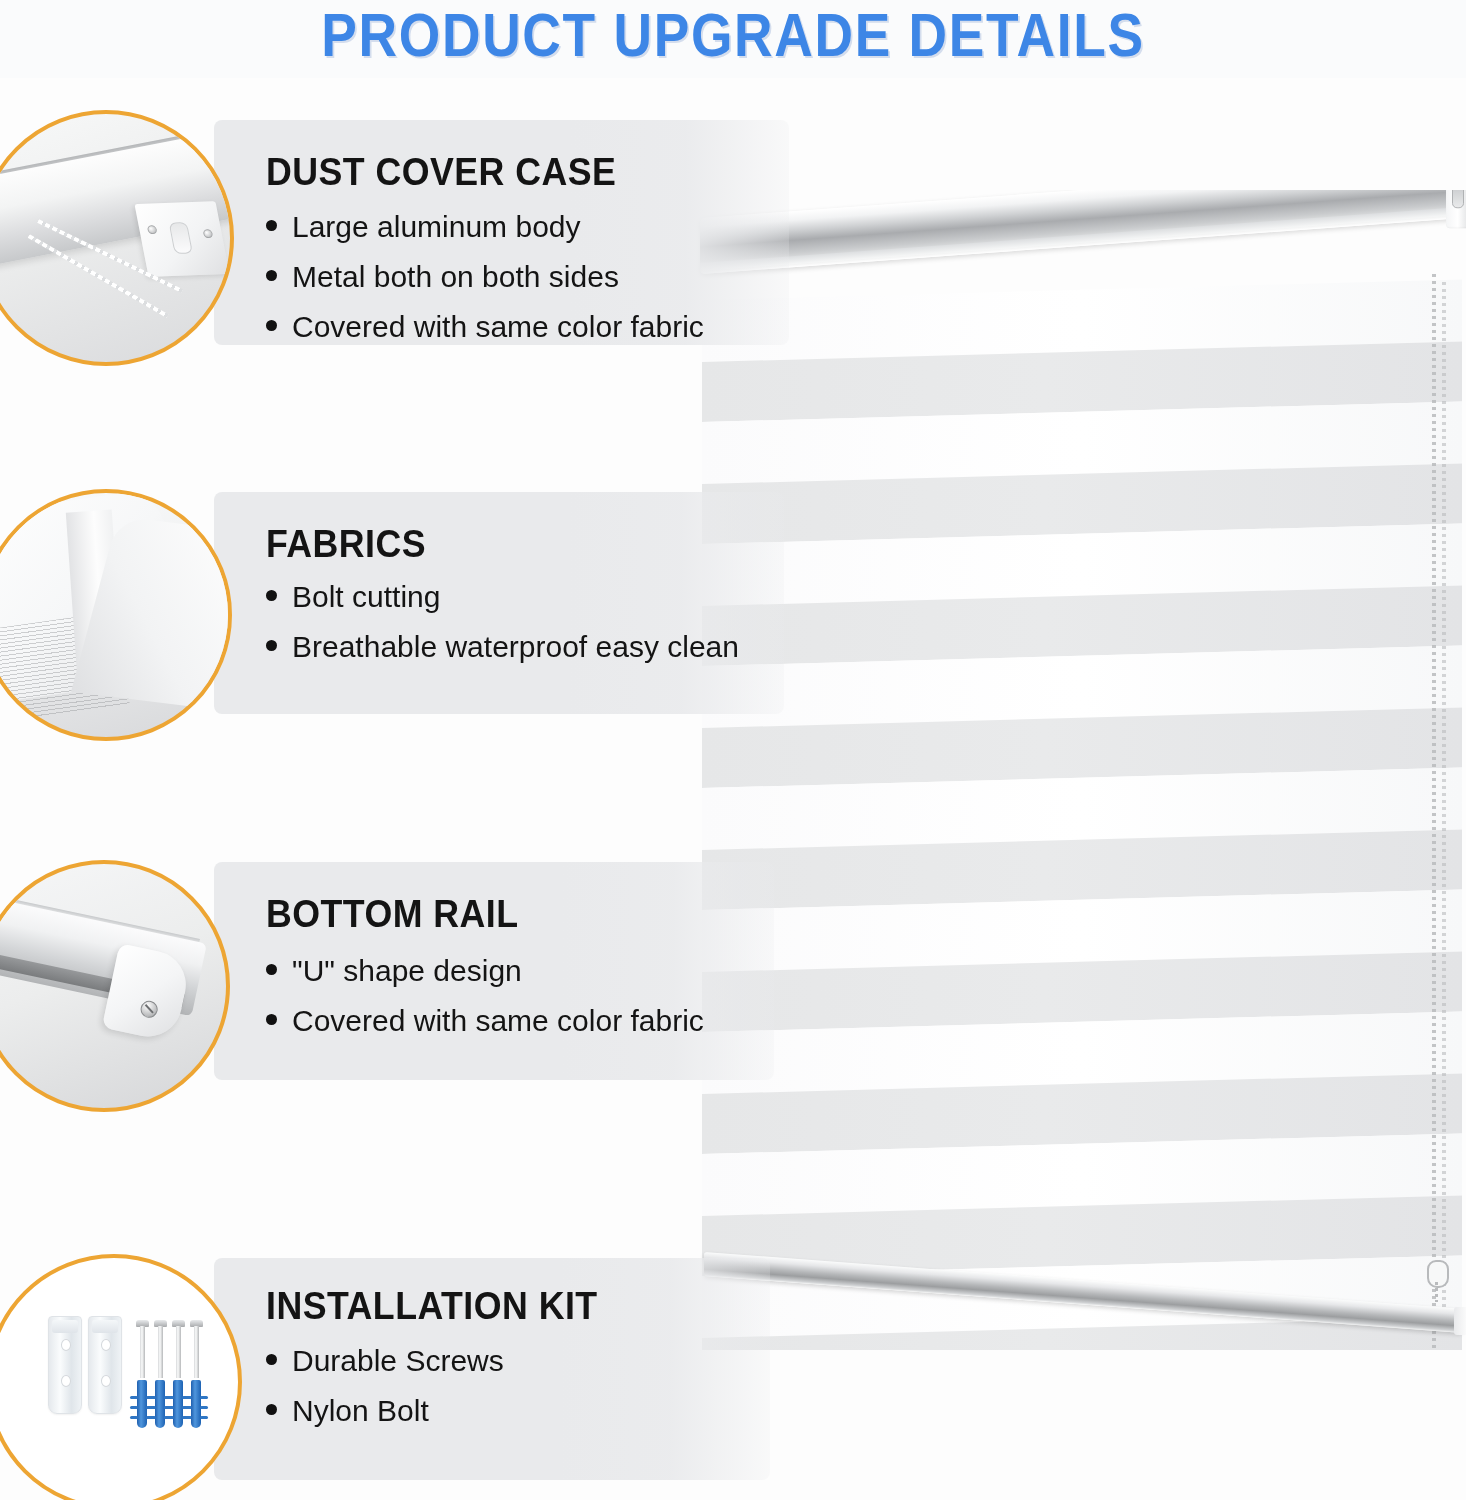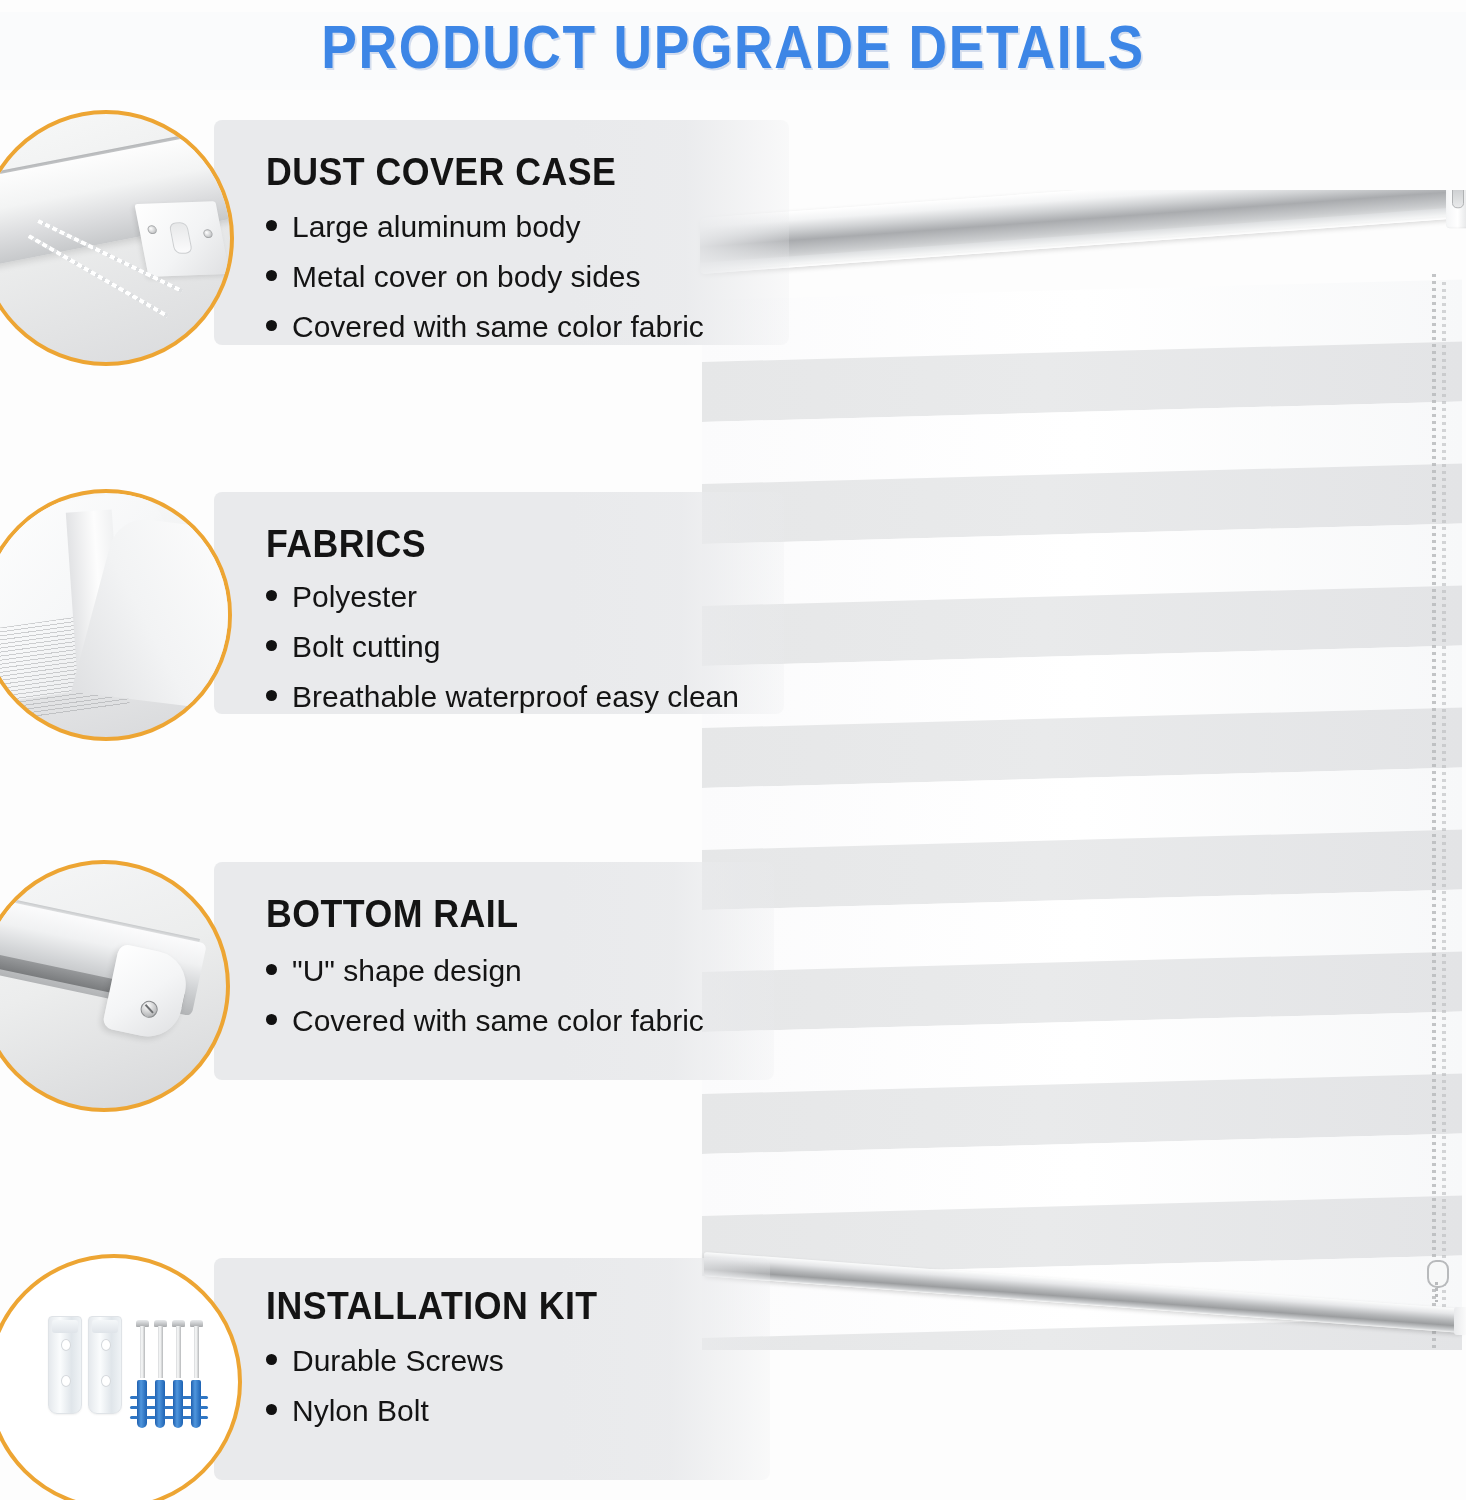--- a/index.html
+++ b/index.html
@@ -14,21 +14,21 @@
     position: relative;
     width: 1466px;
     height: 1500px;
     overflow: hidden;
     background: #fdfdfd;
   }
 
   
   .title-band {
     position: absolute;
-    left: 0; top: 12px;
+    left: 0; top: 0;
     width: 1466px; height: 78px;
     background: #fafbfc;
   }
   .page-title {
     position: absolute;
     left: 0; top: 0;
     width: 1466px;
     text-align: center;
     font-size: 62px;
     line-height: 70px;
@@ -503,21 +503,21 @@
     </div>
 
     <div class="feature-title" style="left:266px;top:30px;">DUST COVER CASE</div>
     <ul class="bullets" style="left:266px;top:82px;">
       <li>
           <span class="dot"></span>
           <span>Large aluminum body</span>
         </li>
       <li>
           <span class="dot"></span>
-          <span>Metal cover on body sides</span>
+          <span>Metal both on both sides</span>
         </li>
       <li>
           <span class="dot"></span>
           <span>Covered with same color fabric</span>
         </li>
     </ul>
   </div>
 
   <div class="feature" style="top:492px;">
     <div class="feature-card" style="left:214px;width:570px;height:222px;"></div>
@@ -526,24 +526,20 @@
       <span class="ph-inner">
         <span class="sheet-a"></span>
         <span class="mesh"></span>
         <span class="fold"></span>
         <span class="sheet-b"></span>
       </span>
     </div>
 
     <div class="feature-title" style="left:266px;top:30px;">FABRICS</div>
     <ul class="bullets" style="left:266px;top:80px;">
-      <li>
-          <span class="dot"></span>
-          <span>Polyester</span>
-        </li>
       <li>
           <span class="dot"></span>
           <span>Bolt cutting</span>
         </li>
       <li>
           <span class="dot"></span>
           <span>Breathable waterproof easy clean</span>
         </li>
     </ul>
   </div>

